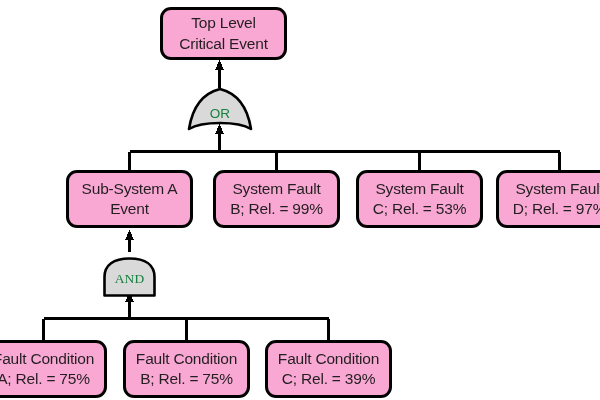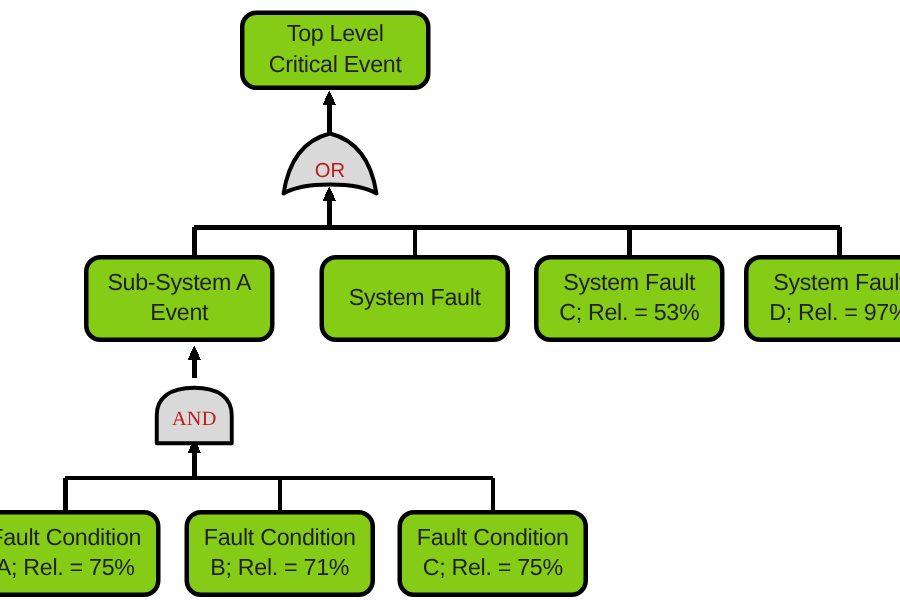--- a/index.html
+++ b/index.html
@@ -20,21 +20,21 @@
     left: 0;
     top: 0;
     width: 600px;
     height: 400px;
   }
   .node-box {
     position: absolute;
     box-sizing: border-box;
     border: 3px solid #000000;
     border-radius: 11px;
-    background: #84cc16;
+    background: #f9a8d4;
     display: flex;
     flex-direction: column;
     align-items: center;
     justify-content: center;
     text-align: center;
     color: #231f20;
     font-size: 15.5px;
     line-height: 1.32;
     letter-spacing: -0.2px;
     z-index: 3;
@@ -43,21 +43,21 @@
     display: block;
     white-space: nowrap;
   }
   .gate {
     position: absolute;
     z-index: 4;
   }
   .gate-label {
     position: absolute;
     z-index: 5;
-    color: #b91c1c;
+    color: #15803d;
     font-size: 13.5px;
     letter-spacing: 0.1px;
     text-align: center;
     white-space: nowrap;
   }
 </style>
 </head>
 <body>
 
 <div id="canvas">
@@ -95,27 +95,28 @@
   <div class="node-box" style="left:160px; top:7px; width:127px; height:53px;">
     <span class="line">Top Level</span>
     <span class="line">Critical Event</span>
   </div>
 
   <svg class="gate" style="left:186px; top:86px; width:68px; height:46px;" viewBox="0 0 68 46">
     <path d="M 3 43 C 6 24 14 8 34 3 C 54 8 62 24 65 43 C 52 35 16 35 3 43 Z" fill="#d9d9d9" stroke="#000000" stroke-width="2.6" stroke-linejoin="round"></path>
   </svg>
   <div class="gate-label" style="left:186px; top:106px; width:68px;">OR</div>
 
-  <div class="node-box" style="left:56px; top:170px; width:127px; height:58px;">
+  <div class="node-box" style="left:66px; top:170px; width:127px; height:58px;">
     <span class="line">Sub-System A</span>
     <span class="line">Event</span>
   </div>
 
   <div class="node-box" style="left:213px; top:170px; width:127px; height:58px;">
     <span class="line">System Fault</span>
+    <span class="line">B; Rel. = 99%</span>
   </div>
 
   <div class="node-box" style="left:356px; top:170px; width:127px; height:58px;">
     <span class="line">System Fault</span>
     <span class="line">C; Rel. = 53%</span>
   </div>
 
   <div class="node-box" style="left:496px; top:170px; width:127px; height:58px;">
     <span class="line">System Fault</span>
     <span class="line">D; Rel. = 97%</span>
@@ -126,21 +127,21 @@
   </svg>
   <div class="gate-label" style="left:102px; top:271px; width:55px;font-family:Liberation Serif, serif;">AND</div>
 
   <div class="node-box" style="left:-20px; top:340px; width:127px; height:58px;">
     <span class="line">Fault Condition</span>
     <span class="line">A; Rel. = 75%</span>
   </div>
 
   <div class="node-box" style="left:123px; top:340px; width:127px; height:58px;">
     <span class="line">Fault Condition</span>
-    <span class="line">B; Rel. = 71%</span>
+    <span class="line">B; Rel. = 75%</span>
   </div>
 
   <div class="node-box" style="left:265px; top:340px; width:127px; height:58px;">
     <span class="line">Fault Condition</span>
-    <span class="line">C; Rel. = 75%</span>
+    <span class="line">C; Rel. = 39%</span>
   </div>
 
 </div>
 
 </body></html>

